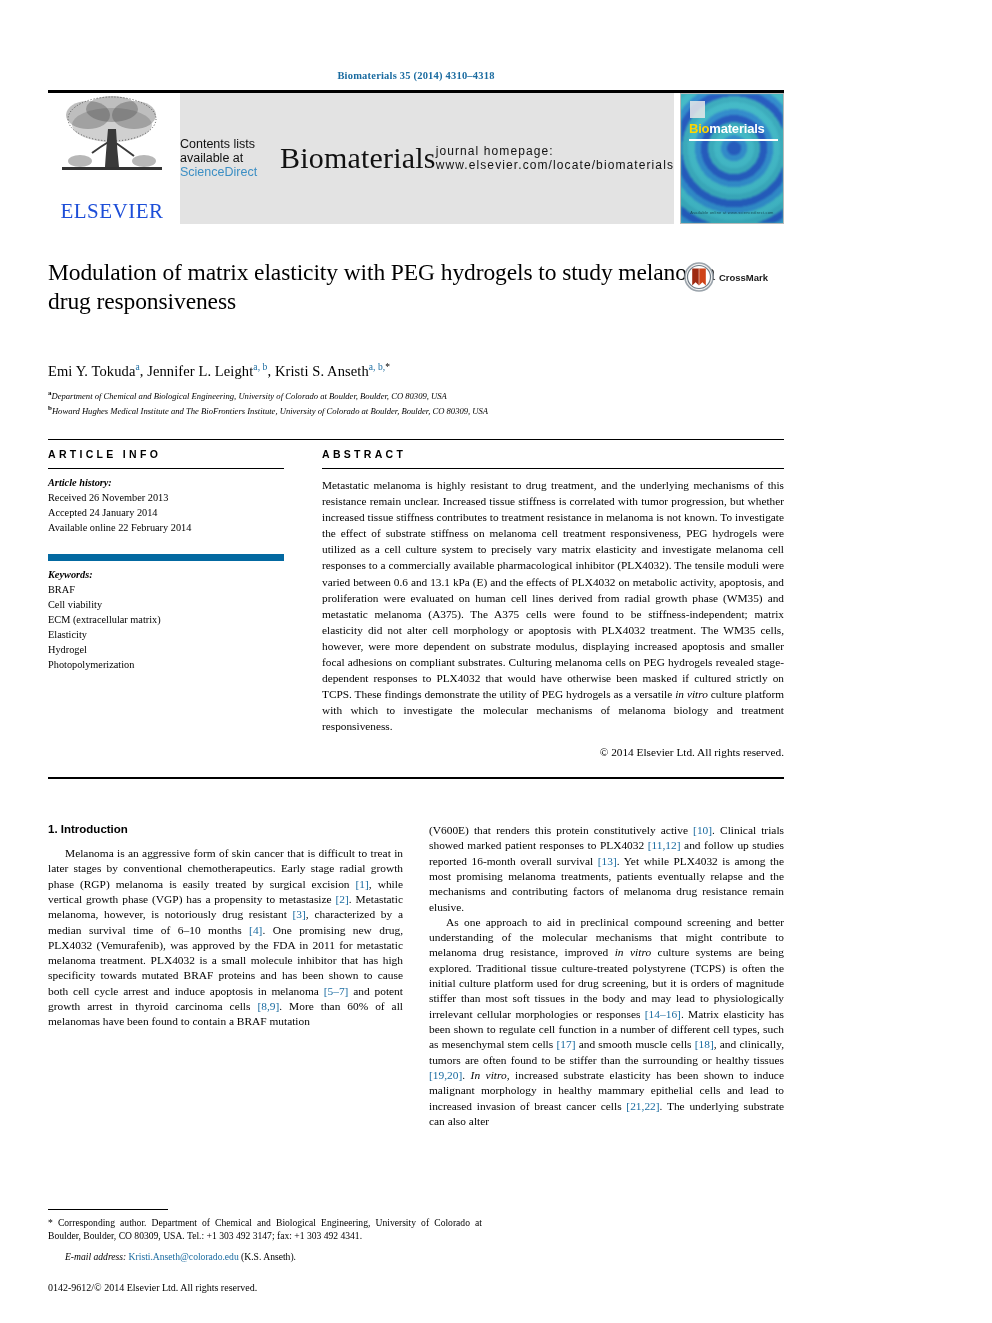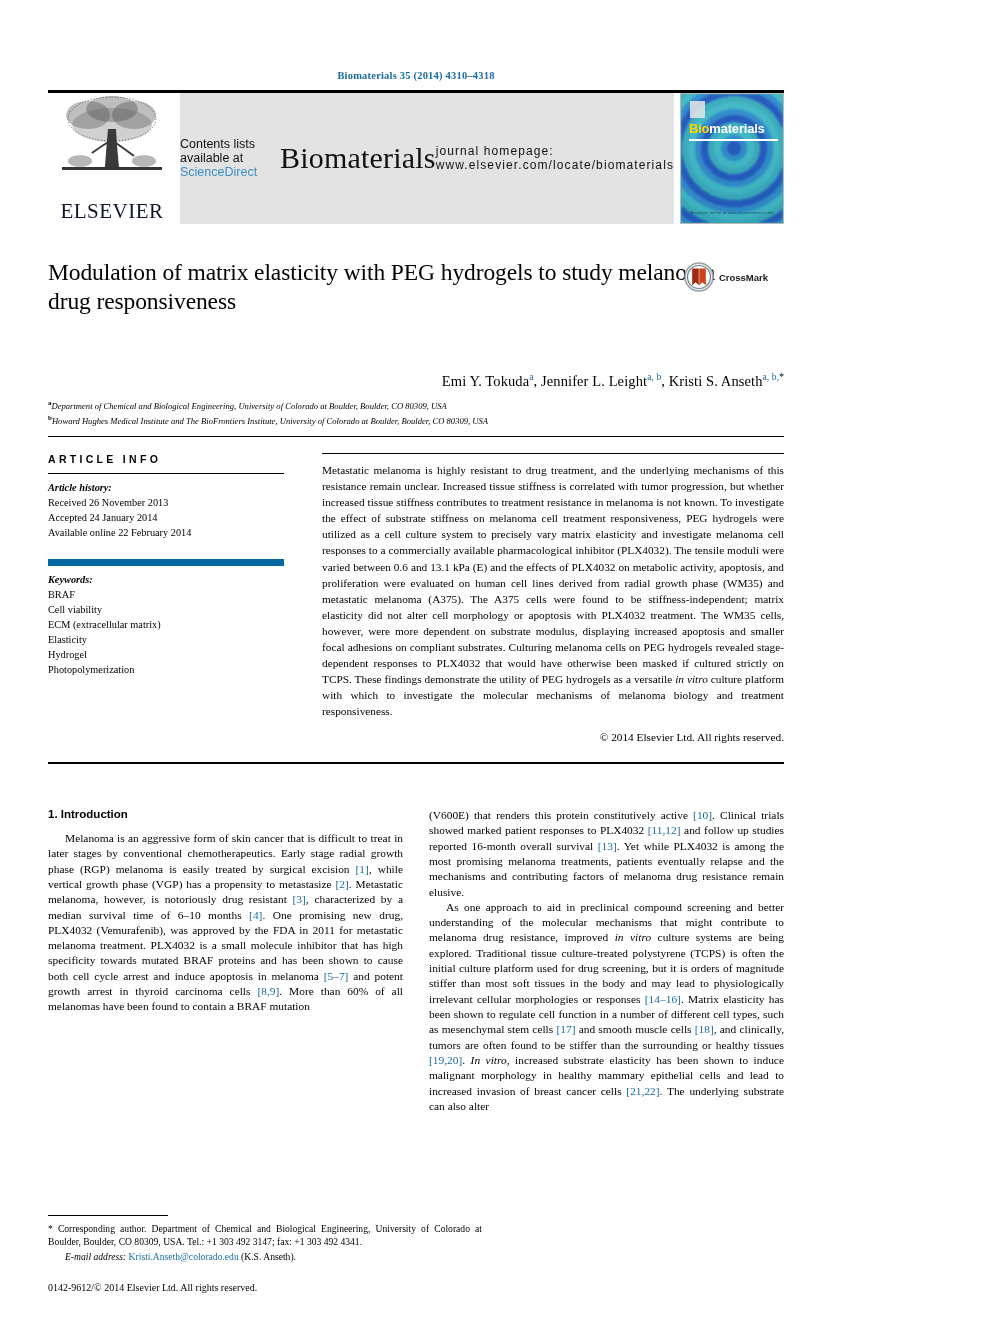--- a/index.html
+++ b/index.html
@@ -49,21 +49,21 @@
     align-items: center;
     justify-content: flex-end;
     padding-bottom: 2px;
     box-sizing: border-box;
   }
   .tree-svg { display:block; }
   .elsevier-word {
     font-family: "Liberation Serif", serif;
     font-size: 21px;
     letter-spacing: .5px;
-    color: #0f172a;
+    color: #1d4ed8;
     line-height: 1;
     margin-top: 16px;
     font-weight: normal;
   }
   .journal-band {
     flex: 1 1 auto;
     background: #e3e3e3;
     display: flex;
     flex-direction: row;
     align-items: center;
@@ -174,41 +174,40 @@
     gap: 5px;
   }
   .crossmark-label {
     font-family: "Liberation Sans", sans-serif;
     font-size: 9.5px;
     font-weight: bold;
     color: #1a1a1a;
   }
 
   .authors {
-    margin-top: 18px;
+    margin-top: 8px;
     font-size: 14.5px;
     letter-spacing: .1px;
-    text-align: right;
   }
   .authors sup { color: #1a6ba0; font-size: 9.5px; }
   .authors sup.ast { color: #000; }
 
   .affiliations {
     margin-top: 8px;
     font-size: 8.6px;
     font-style: italic;
     line-height: 1.5;
   }
   .affiliations sup { font-style: normal; font-weight: bold; font-size: 7px; }
 
   
   .info-abstract {
-    margin-top: 9px;
+    margin-top: 22px;
     border-top: 1px solid #000;
-    padding-top: 16px;
+    padding-top: 8px;
     display: flex;
     gap: 38px;
   }
   .col-info { flex: 0 0 236px; }
   .col-abstract { flex: 1 1 auto; }
 
   .sec-label {
     font-family: "Liberation Sans", sans-serif;
     font-size: 10.5px;
     font-weight: bold;
@@ -284,21 +283,21 @@
     width: 434px;
     font-size: 9.6px;
     line-height: 1.38;
   }
   .footnote-rule {
     border-top: 1px solid #000;
     width: 120px;
     margin-bottom: 6px;
   }
   .footnotes p { margin: 0; text-align: justify; }
-  .footnotes .email-line { text-indent: 17px; margin-top: 2px; }
+  .footnotes .email-line { text-indent: 17px; margin-top: 8px; }
   .link { color: #1a6ba0; }
   .doi-block { margin-top: 17px; font-size: 10px; line-height: 1.45; }
   .doi-link { color: #1a6ba0; }
 </style>
 </head>
 <body>
 
 <div class="page">
 
   <div class="running-head">Biomaterials 35 (2014) 4310–4318</div>
@@ -380,20 +379,21 @@
         <div>BRAF</div>
         <div>Cell viability</div>
         <div>ECM (extracellular matrix)</div>
         <div>Elasticity</div>
         <div>Hydrogel</div>
         <div>Photopolymerization</div>
       </div>
     </div>
 
     <div class="col-abstract">
+      <div class="sec-label">ABSTRACT</div>
       <div class="abstract-body">
         <p>Metastatic melanoma is highly resistant to drug treatment, and the underlying mechanisms of this resistance remain unclear. Increased tissue stiffness is correlated with tumor progression, but whether increased tissue stiffness contributes to treatment resistance in melanoma is not known. To investigate the effect of substrate stiffness on melanoma cell treatment responsiveness, PEG hydrogels were utilized as a cell culture system to precisely vary matrix elasticity and investigate melanoma cell responses to a commercially available pharmacological inhibitor (PLX4032). The tensile moduli were varied between 0.6 and 13.1 kPa (E) and the effects of PLX4032 on metabolic activity, apoptosis, and proliferation were evaluated on human cell lines derived from radial growth phase (WM35) and metastatic melanoma (A375). The A375 cells were found to be stiffness-independent; matrix elasticity did not alter cell morphology or apoptosis with PLX4032 treatment. The WM35 cells, however, were more dependent on substrate modulus, displaying increased apoptosis and smaller focal adhesions on compliant substrates. Culturing melanoma cells on PEG hydrogels revealed stage-dependent responses to PLX4032 that would have otherwise been masked if cultured strictly on TCPS. These findings demonstrate the utility of PEG hydrogels as a versatile <span class="ital">in vitro</span> culture platform with which to investigate the molecular mechanisms of melanoma biology and treatment responsiveness.</p>
         <div class="copyright-line">© 2014 Elsevier Ltd. All rights reserved.</div>
       </div>
     </div>
   </div>
 
   <div class="rule-after-abstract"></div>
 
   <div class="body-cols">

